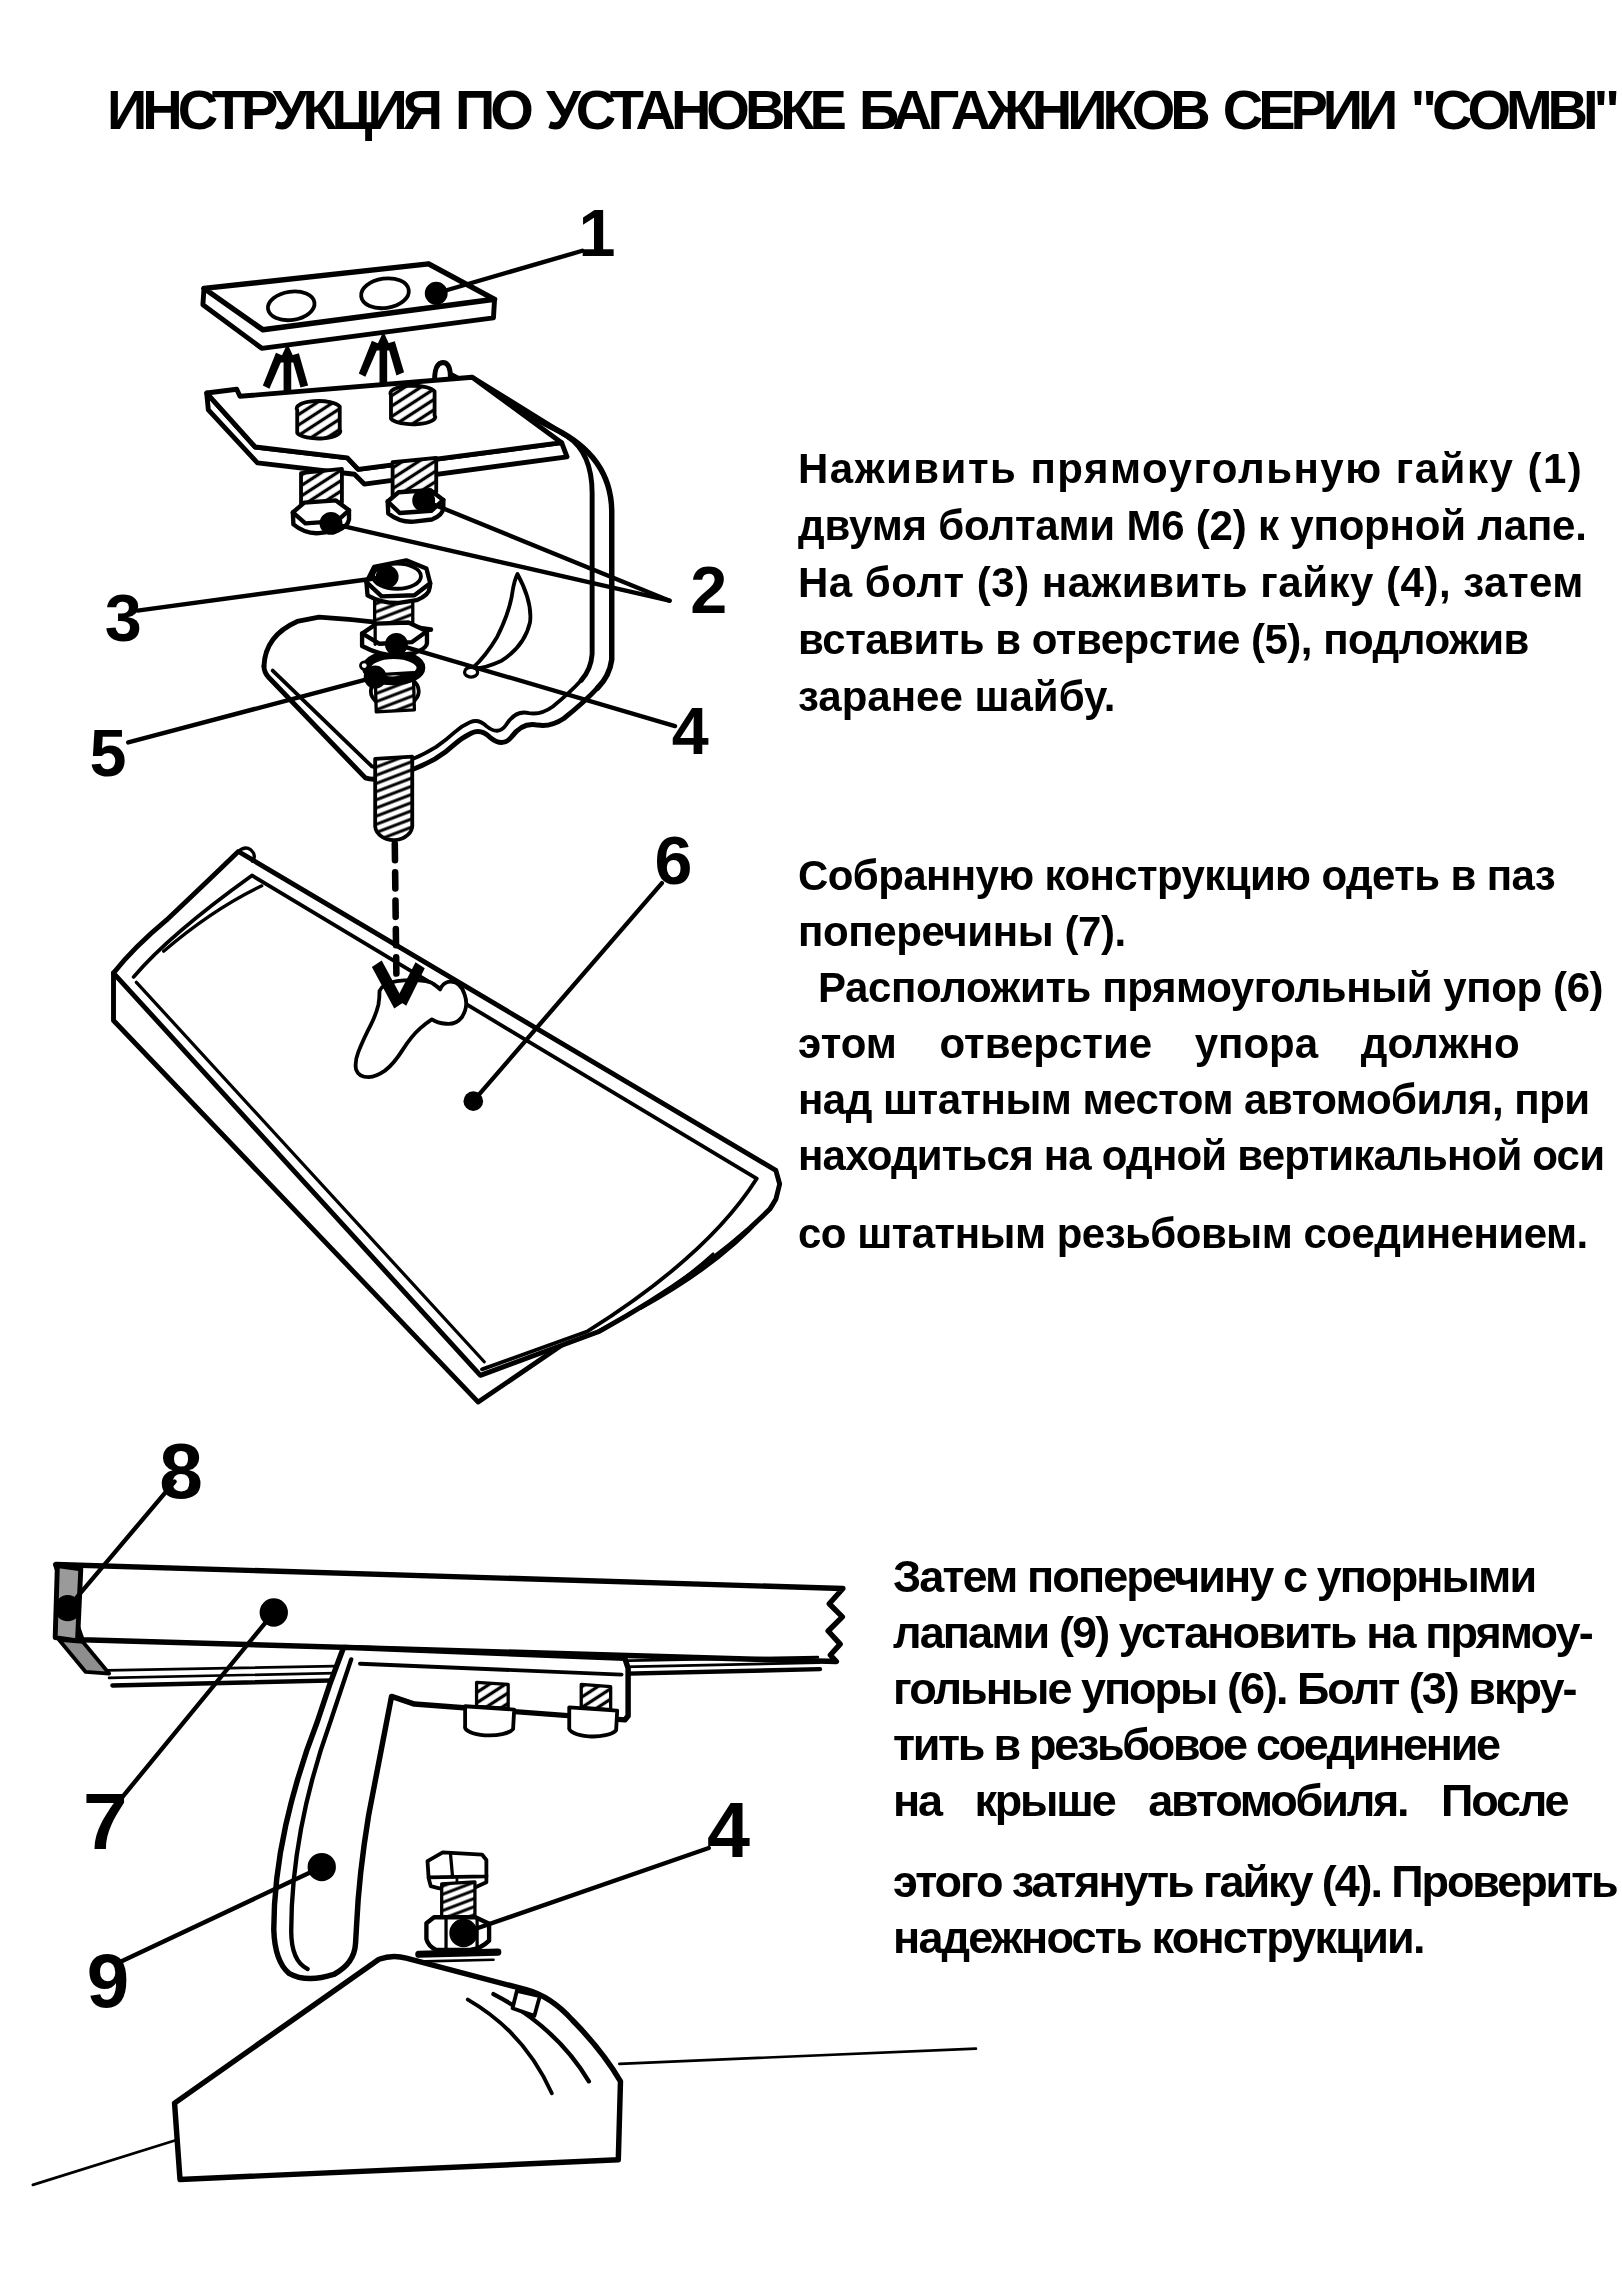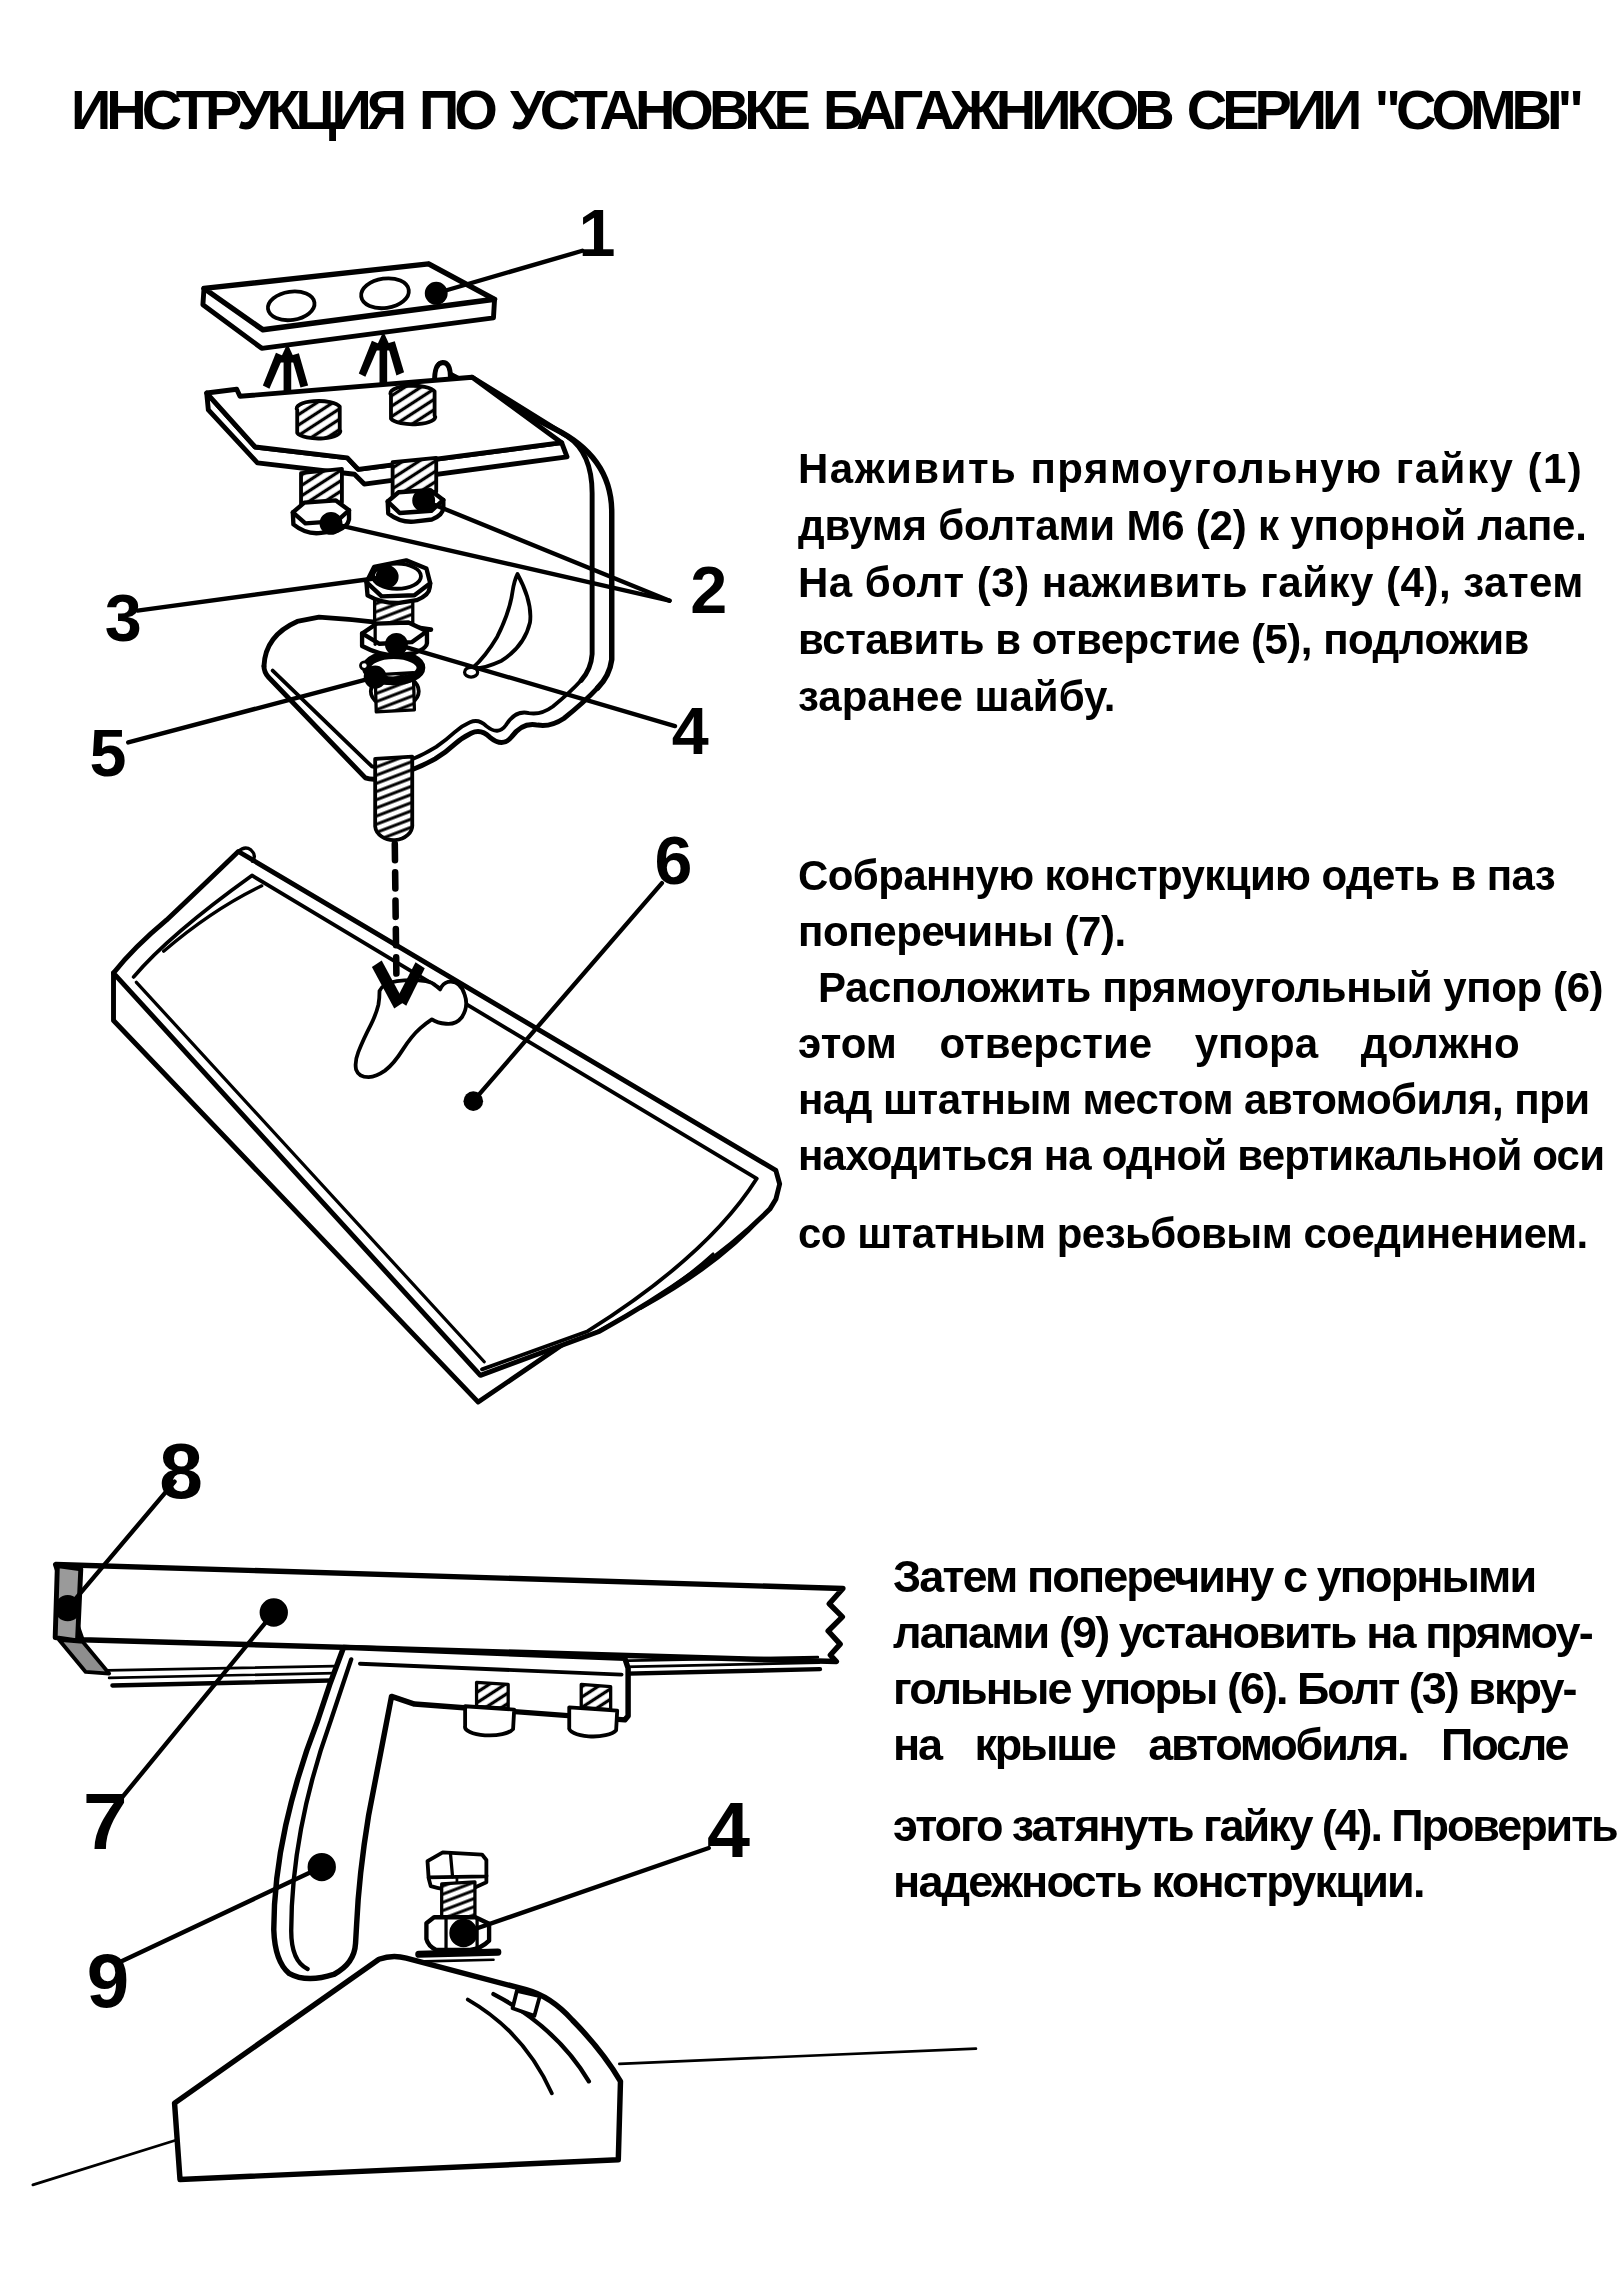--- a/index.html
+++ b/index.html
@@ -1,20 +1,20 @@
 <!DOCTYPE html>
 <html style="font-size:8.7px"><head>
 <meta charset="utf-8">
 <style>
 html,body{margin:0;padding:0;background:#fff;}
 #page{position:relative;width:1622px;height:2295px;background:#ffffff;overflow:hidden;
   font-family:"Liberation Sans",sans-serif;color:#000;}
 .t{position:absolute;font-weight:700;}
 .t div{white-space:pre;}
-#title{white-space:pre;}
+#title{white-space:pre;margin-left:36px;}
 #svgart{position:absolute;left:0;top:0;}
 </style>
 </head>
 <body>
 <div id="page">
 <svg id="svgart" width="1622" height="2295" viewBox="0 0 2975 4210">
 <defs>
 <pattern id="hz" width="44" height="16" patternUnits="userSpaceOnUse" patternTransform="rotate(-33)">
 <rect width="44" height="16" fill="#ffffff"></rect>
 <line x1="-2" y1="8" x2="46" y2="8" stroke="#000" stroke-width="6"></line>
@@ -196,18 +196,19 @@
 <div style="letter-spacing:-0.4px;margin-left:20px;">Расположить прямоугольный упор (6)</div>
 <div style="letter-spacing:0px;word-spacing:31px;">этом отверстие упора должно</div>
 <div style="letter-spacing:-0.5px;">над штатным местом автомобиля, при</div>
 <div style="letter-spacing:-0.8px;">находиться на одной вертикальной оси</div>
 <div style="letter-spacing:-0.5px;margin-top:22px;">со штатным резьбовым соединением.</div>
 </div>
 <div class="t" id="b3" style="left:893px;top:1549px;font-size:45px;line-height:56px;">
 <div style="letter-spacing:-1.9px;">Затем поперечину с упорными</div>
 <div style="letter-spacing:-1.9px;">лапами (9) установить на прямоу-</div>
 <div style="letter-spacing:-2px;">гольные упоры (6). Болт (3) вкру-</div>
+<div style="letter-spacing:-2.3px;">тить в резьбовое соединение</div>
 <div style="letter-spacing:-2.2px;word-spacing:23.4px;">на крыше автомобиля. После</div>
 <div style="letter-spacing:-2.1px;margin-top:25px;">этого затянуть гайку (4). Проверить</div>
 <div style="letter-spacing:-1.8px;">надежность конструкции.</div>
 </div>
 </div>
 
 
 </body></html>

